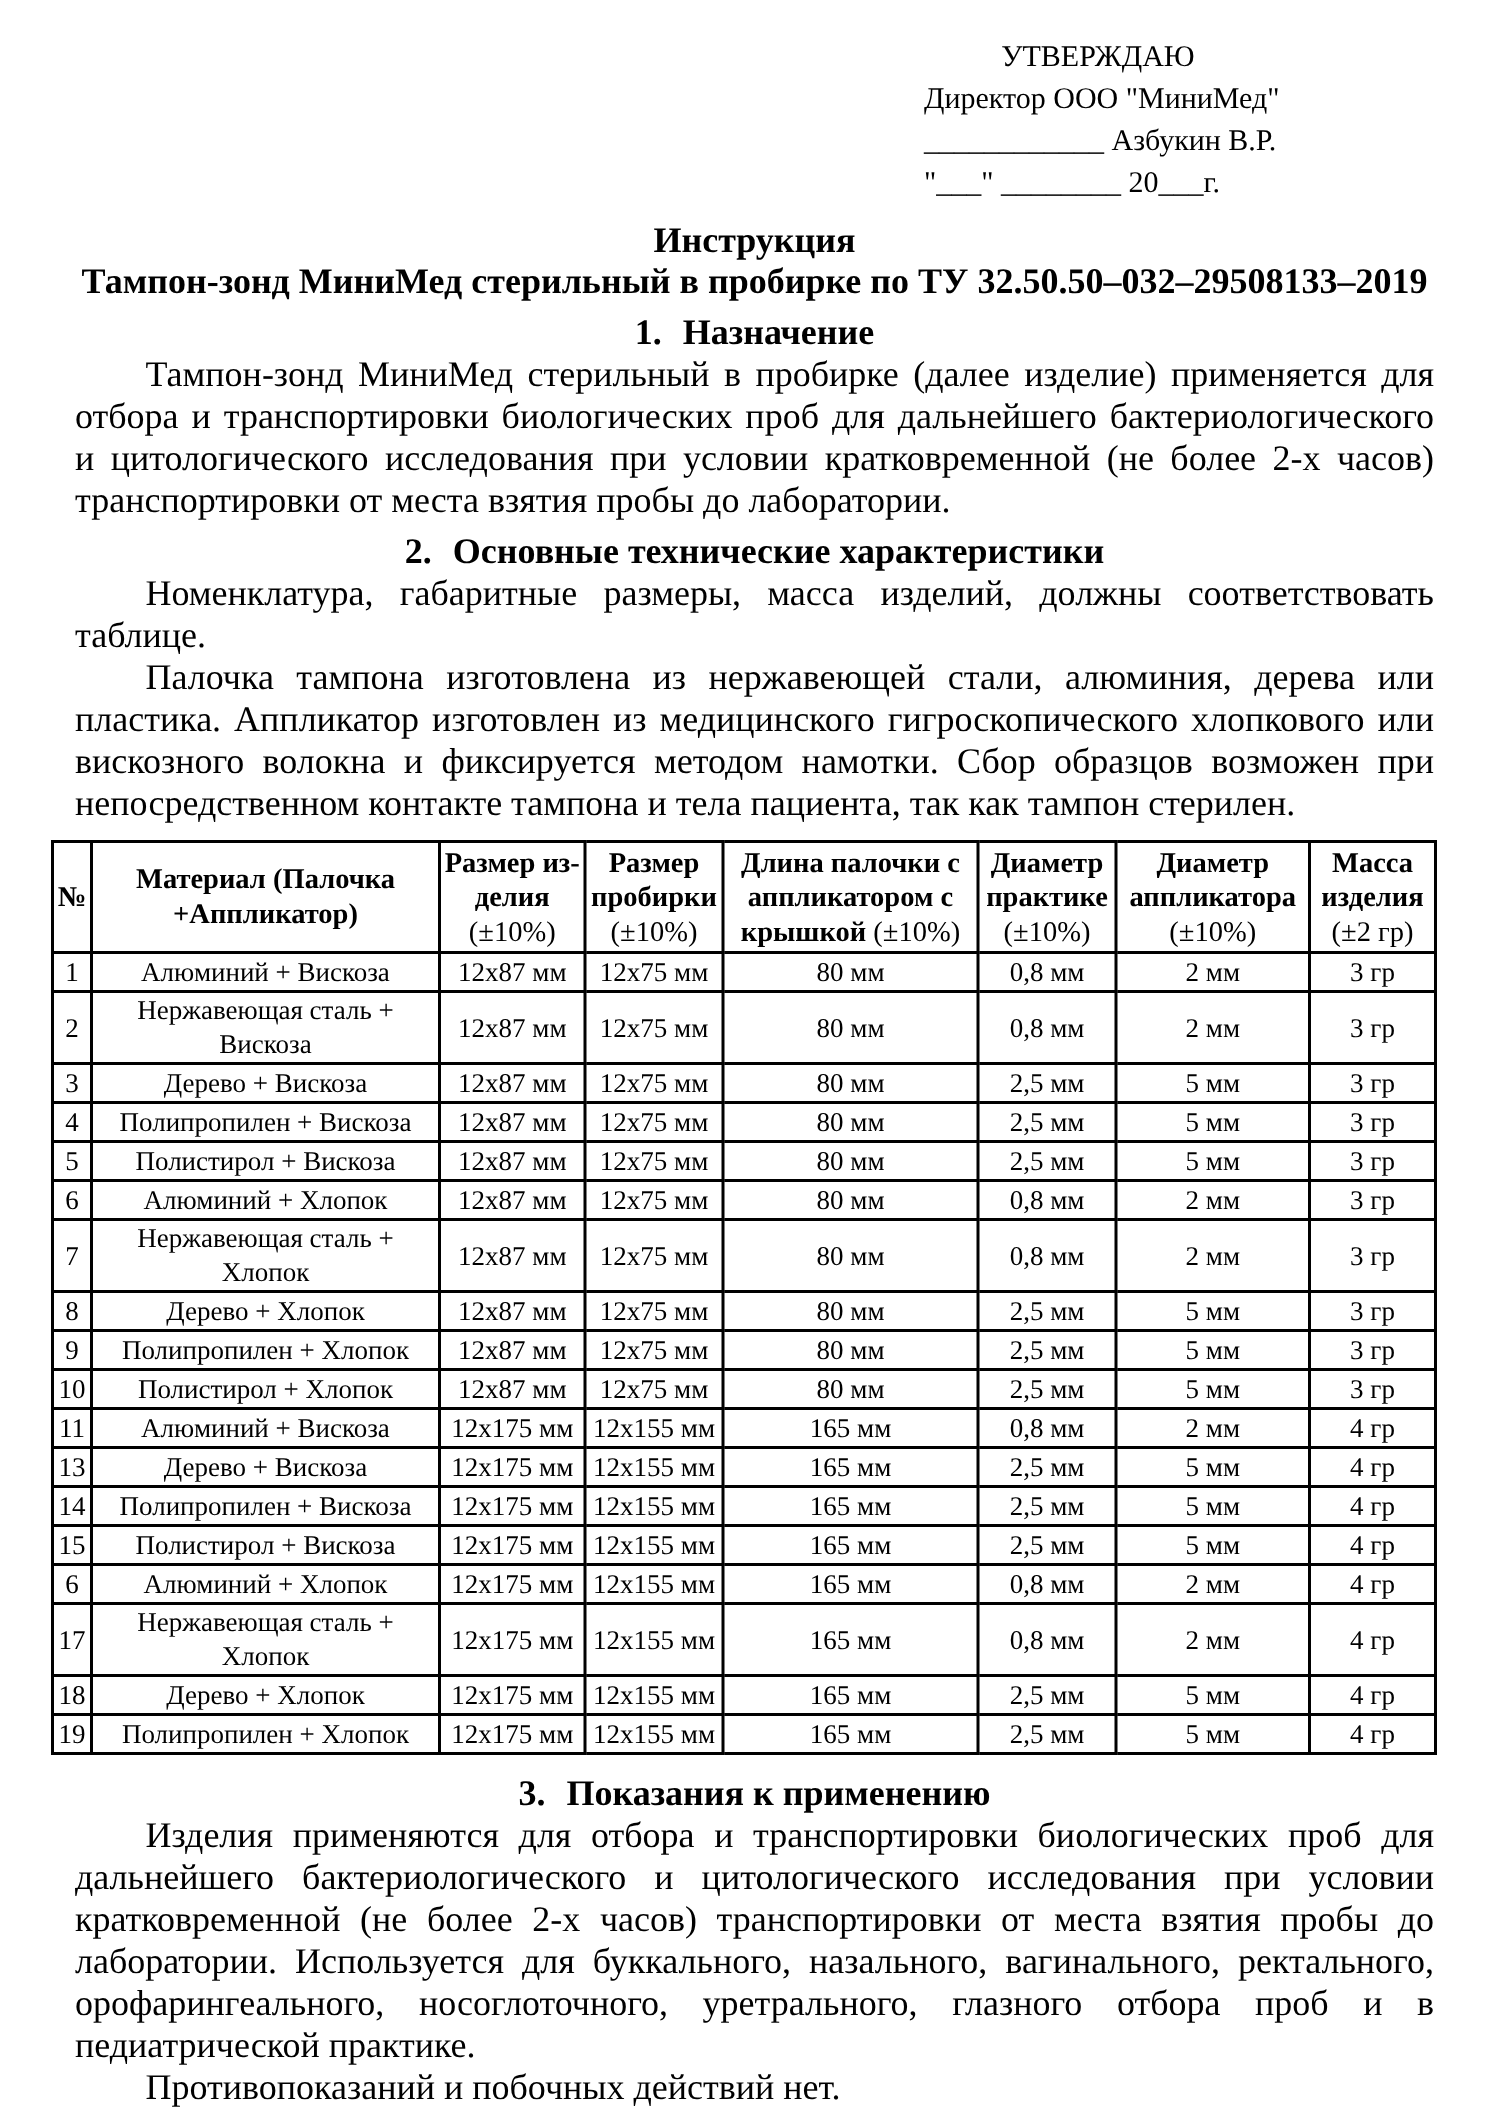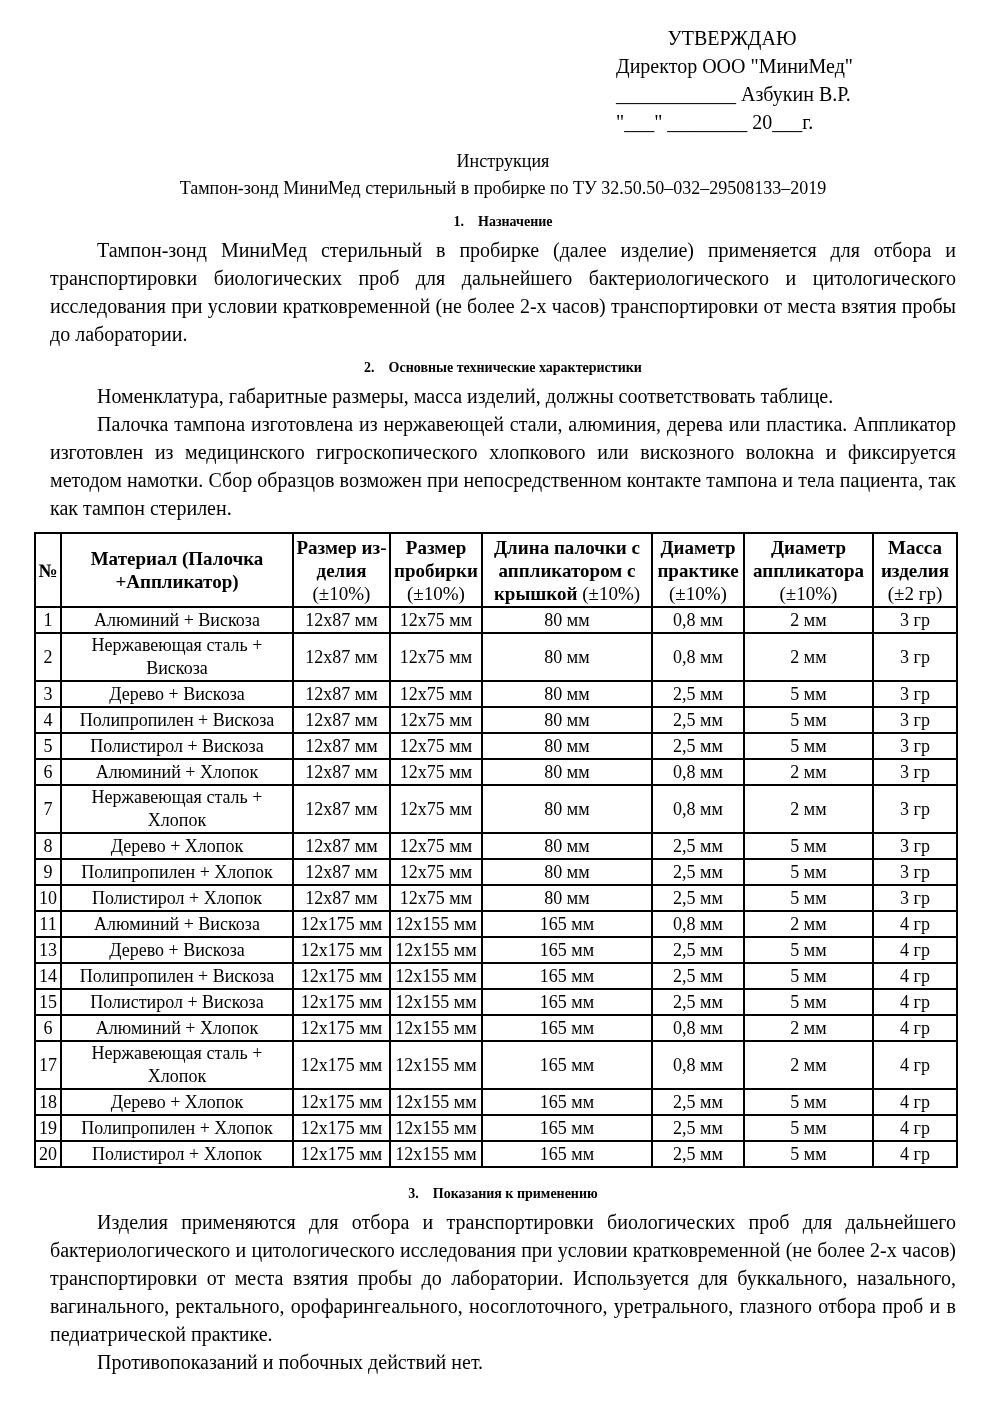--- a/index.html
+++ b/index.html
@@ -20,37 +20,37 @@
     margin-left: 566px;
     font-size: 20px;
     line-height: 28px;
     white-space: nowrap;
   }
   .approval .center { text-align: center; }
   
   .doc-title {
     margin-top: 12px;
     text-align: center;
-    font-weight: normal;
-    font-size: 18px;
+    font-weight: bold;
+    font-size: 24px;
     line-height: 27px;
   }
   
   .sec-heading {
     text-align: center;
     font-weight: bold;
-    font-size: 14px;
+    font-size: 24px;
     line-height: 28px;
     margin-top: 6px;
   }
   .sec-heading .num { margin-right: 14px; }
   
   p.para {
     margin: 0;
-    font-size: 20px;
+    font-size: 24px;
     line-height: 28px;
     text-align: justify;
     text-indent: 47px;
     hyphens: auto;
   }
   
   table.spec {
     border-collapse: collapse;
     table-layout: fixed;
     width: 922px;
@@ -310,30 +310,20 @@
         <tr>
           <td>19</td>
           <td>Полипропилен + Хлопок</td>
           <td>12х175 мм</td>
           <td>12х155 мм</td>
           <td>165 мм</td>
           <td>2,5 мм</td>
           <td>5 мм</td>
           <td>4 гр</td>
         </tr>
-        <tr>
-          <td>20</td>
-          <td>Полистирол + Хлопок</td>
-          <td>12х175 мм</td>
-          <td>12х155 мм</td>
-          <td>165 мм</td>
-          <td>2,5 мм</td>
-          <td>5 мм</td>
-          <td>4 гр</td>
-        </tr>
       </tbody>
   </table>
 
   <div class="sec-heading">
     <span class="num">3.</span><span>Показания к применению</span>
   </div>
   <p class="para">Изделия применяются для отбора и транспортировки биологических проб для дальнейшего бактериологического и цитологического исследования при условии кратковременной (не более 2-х часов) транспортировки от места взятия пробы до лаборатории. Используется для буккального, назального, вагинального, ректального, орофарингеального, носоглоточного, уретрального, глазного отбора проб и в педиатрической практике.</p>
   <p class="para">Противопоказаний и побочных действий нет.</p>
 
 </div>

